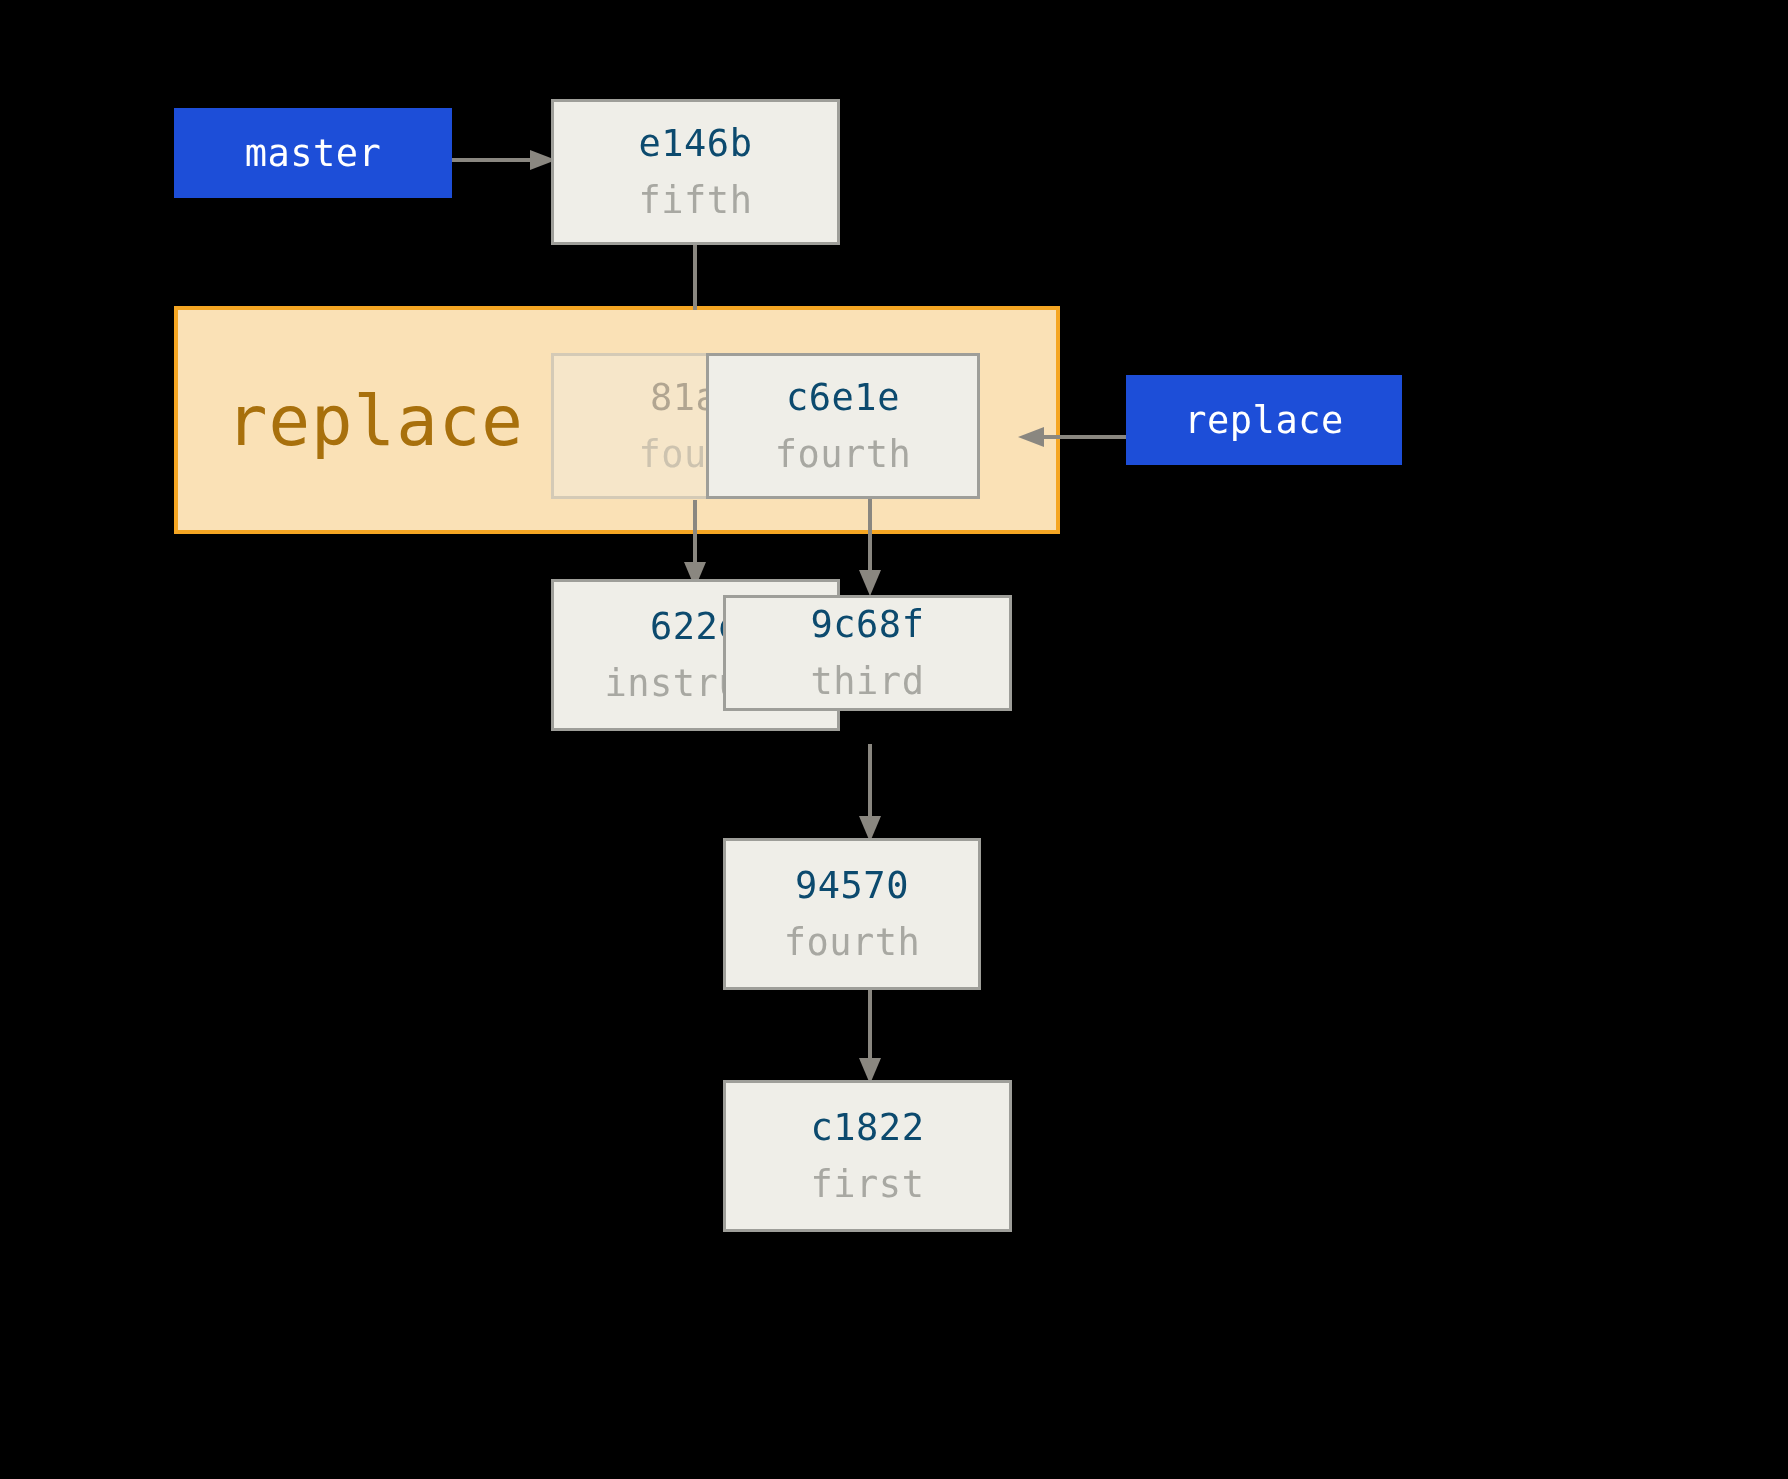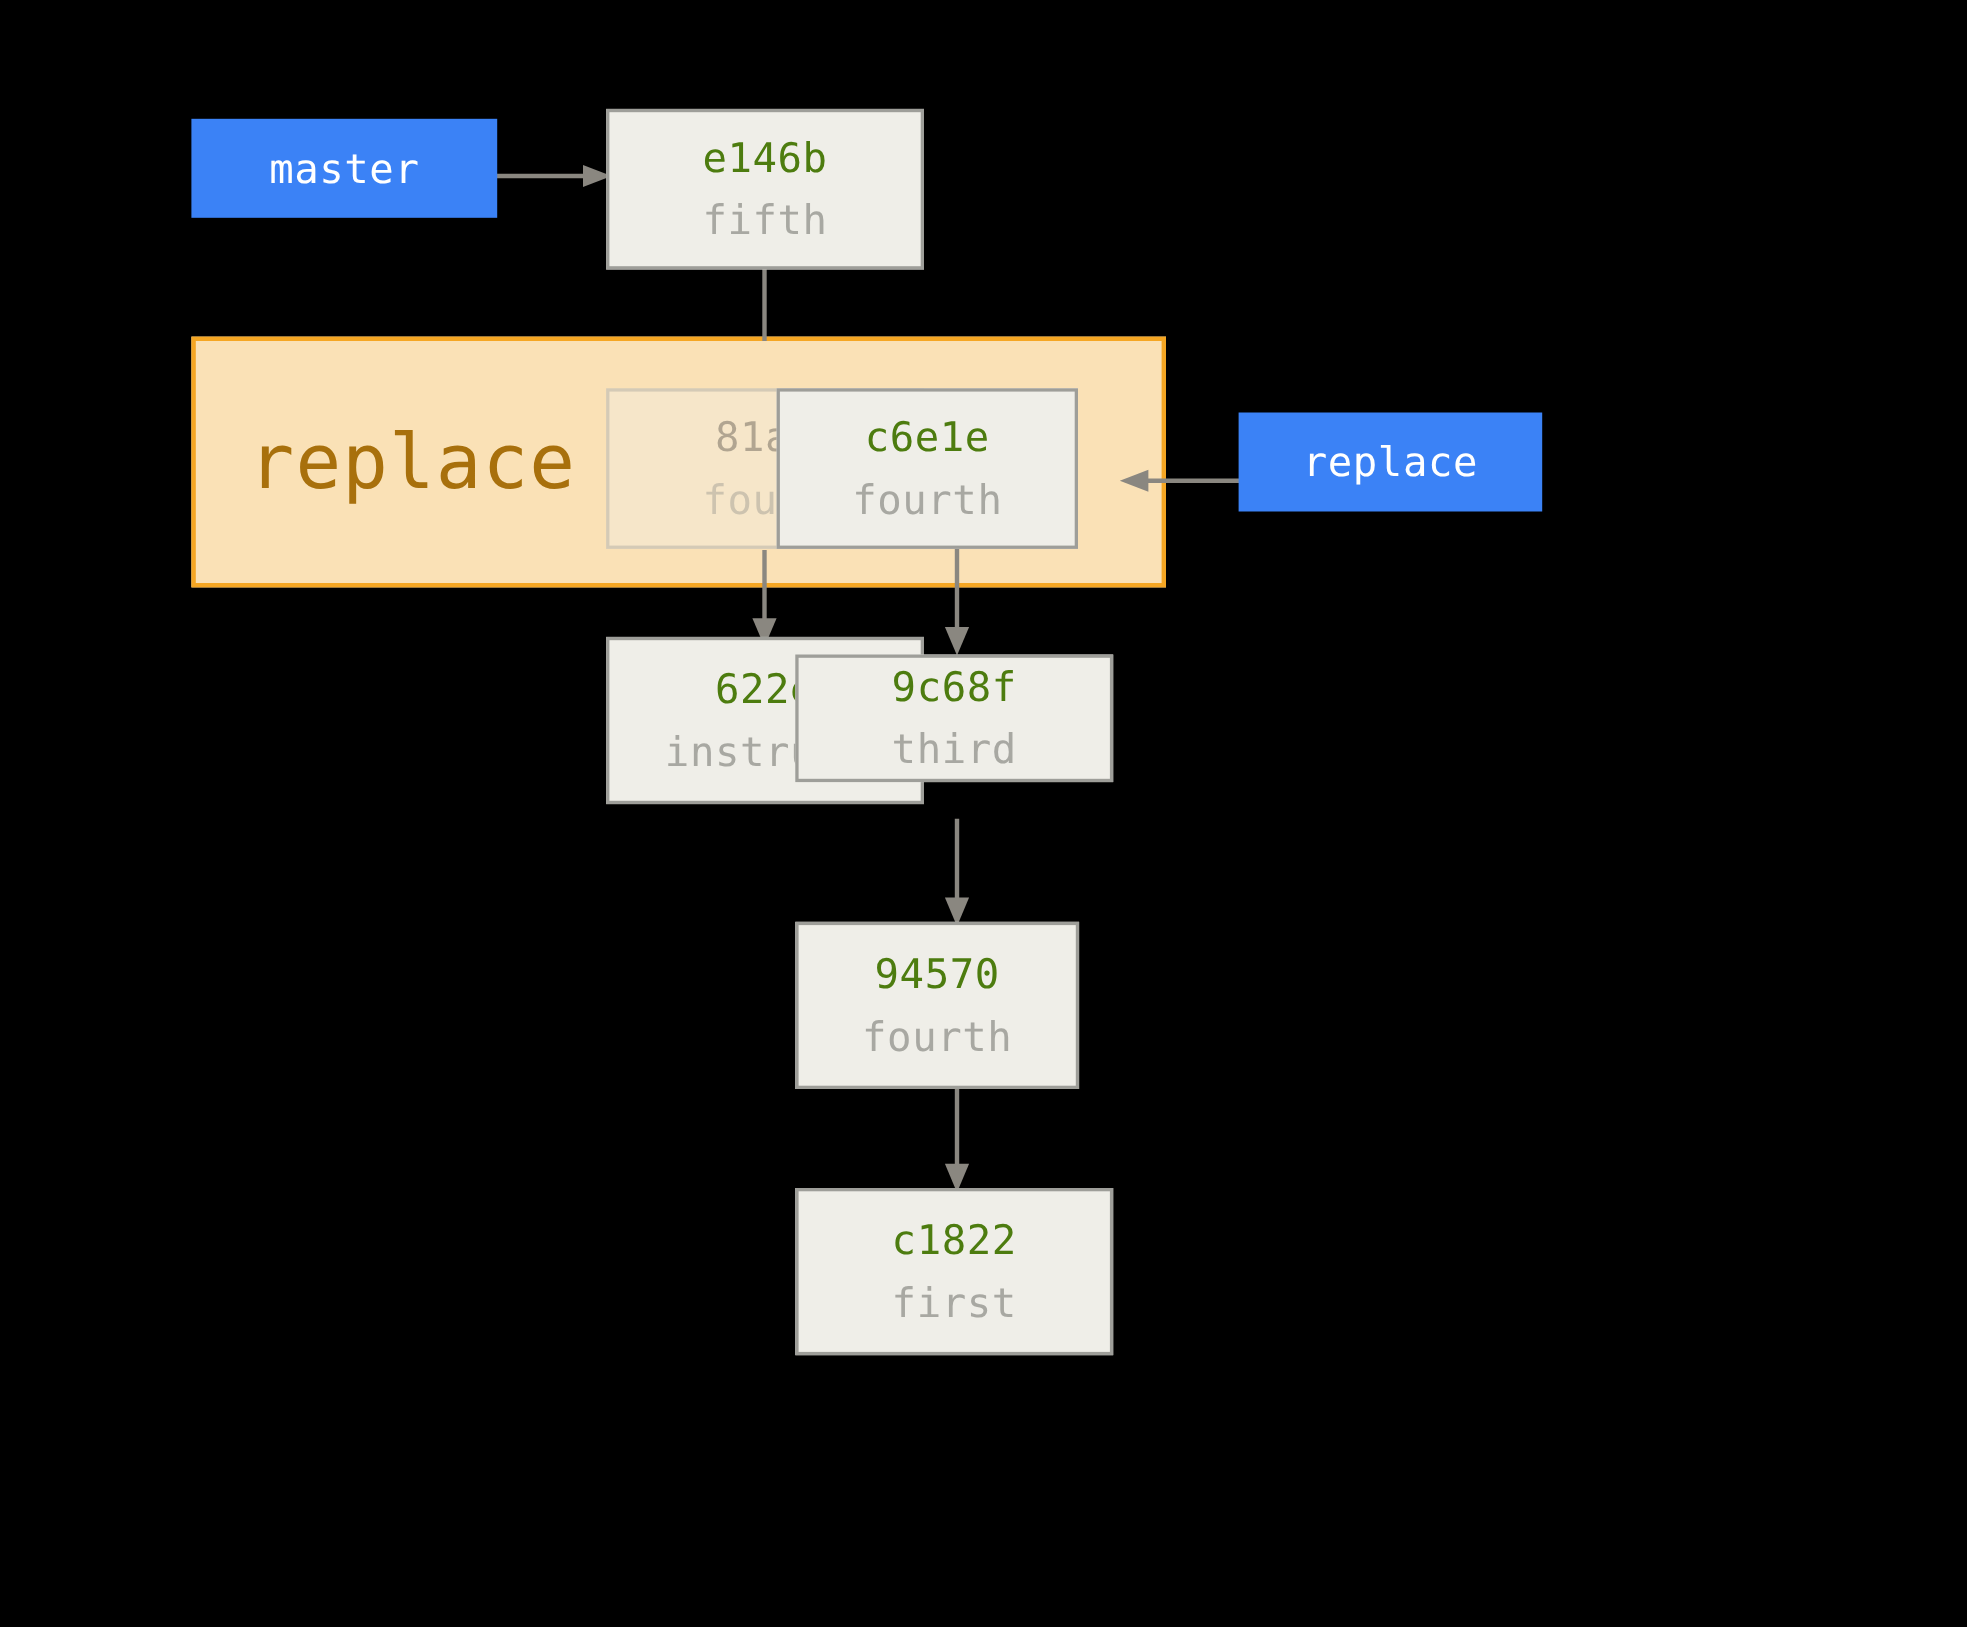--- a/index.html
+++ b/index.html
@@ -24,21 +24,21 @@
     background: #EFEEE8;
     border: 3px solid #9E9E99;
     display: flex;
     flex-direction: column;
     align-items: center;
     justify-content: center;
   }
   .node .sha {
     font-family: "DejaVu Sans Mono", monospace;
     font-size: 37px;
-    color: #4d7c0f;
+    color: #0c4a6e;
     line-height: 1;
     letter-spacing: 0.5px;
   }
   .node .msg {
     font-family: "DejaVu Sans Mono", monospace;
     font-size: 37px;
     color: #A8A8A2;
     line-height: 1;
     letter-spacing: 0.5px;
     margin-top: 20px;
@@ -51,21 +51,21 @@
   }
   .node.ghost .sha { color: rgba(16,16,16,0.30); }
   .node.ghost .msg { color: rgba(140,140,135,0.38); }
   .node.clipped .msg {
     overflow: hidden;
   }
   
   .ref {
     position: absolute;
     box-sizing: border-box;
-    background: #3b82f6;
+    background: #1d4ed8;
     display: flex;
     align-items: center;
     justify-content: center;
   }
   .ref span {
     font-family: "DejaVu Sans Mono", monospace;
     font-size: 37px;
     color: #FFFFFF;
     letter-spacing: 0.5px;
     line-height: 1;

